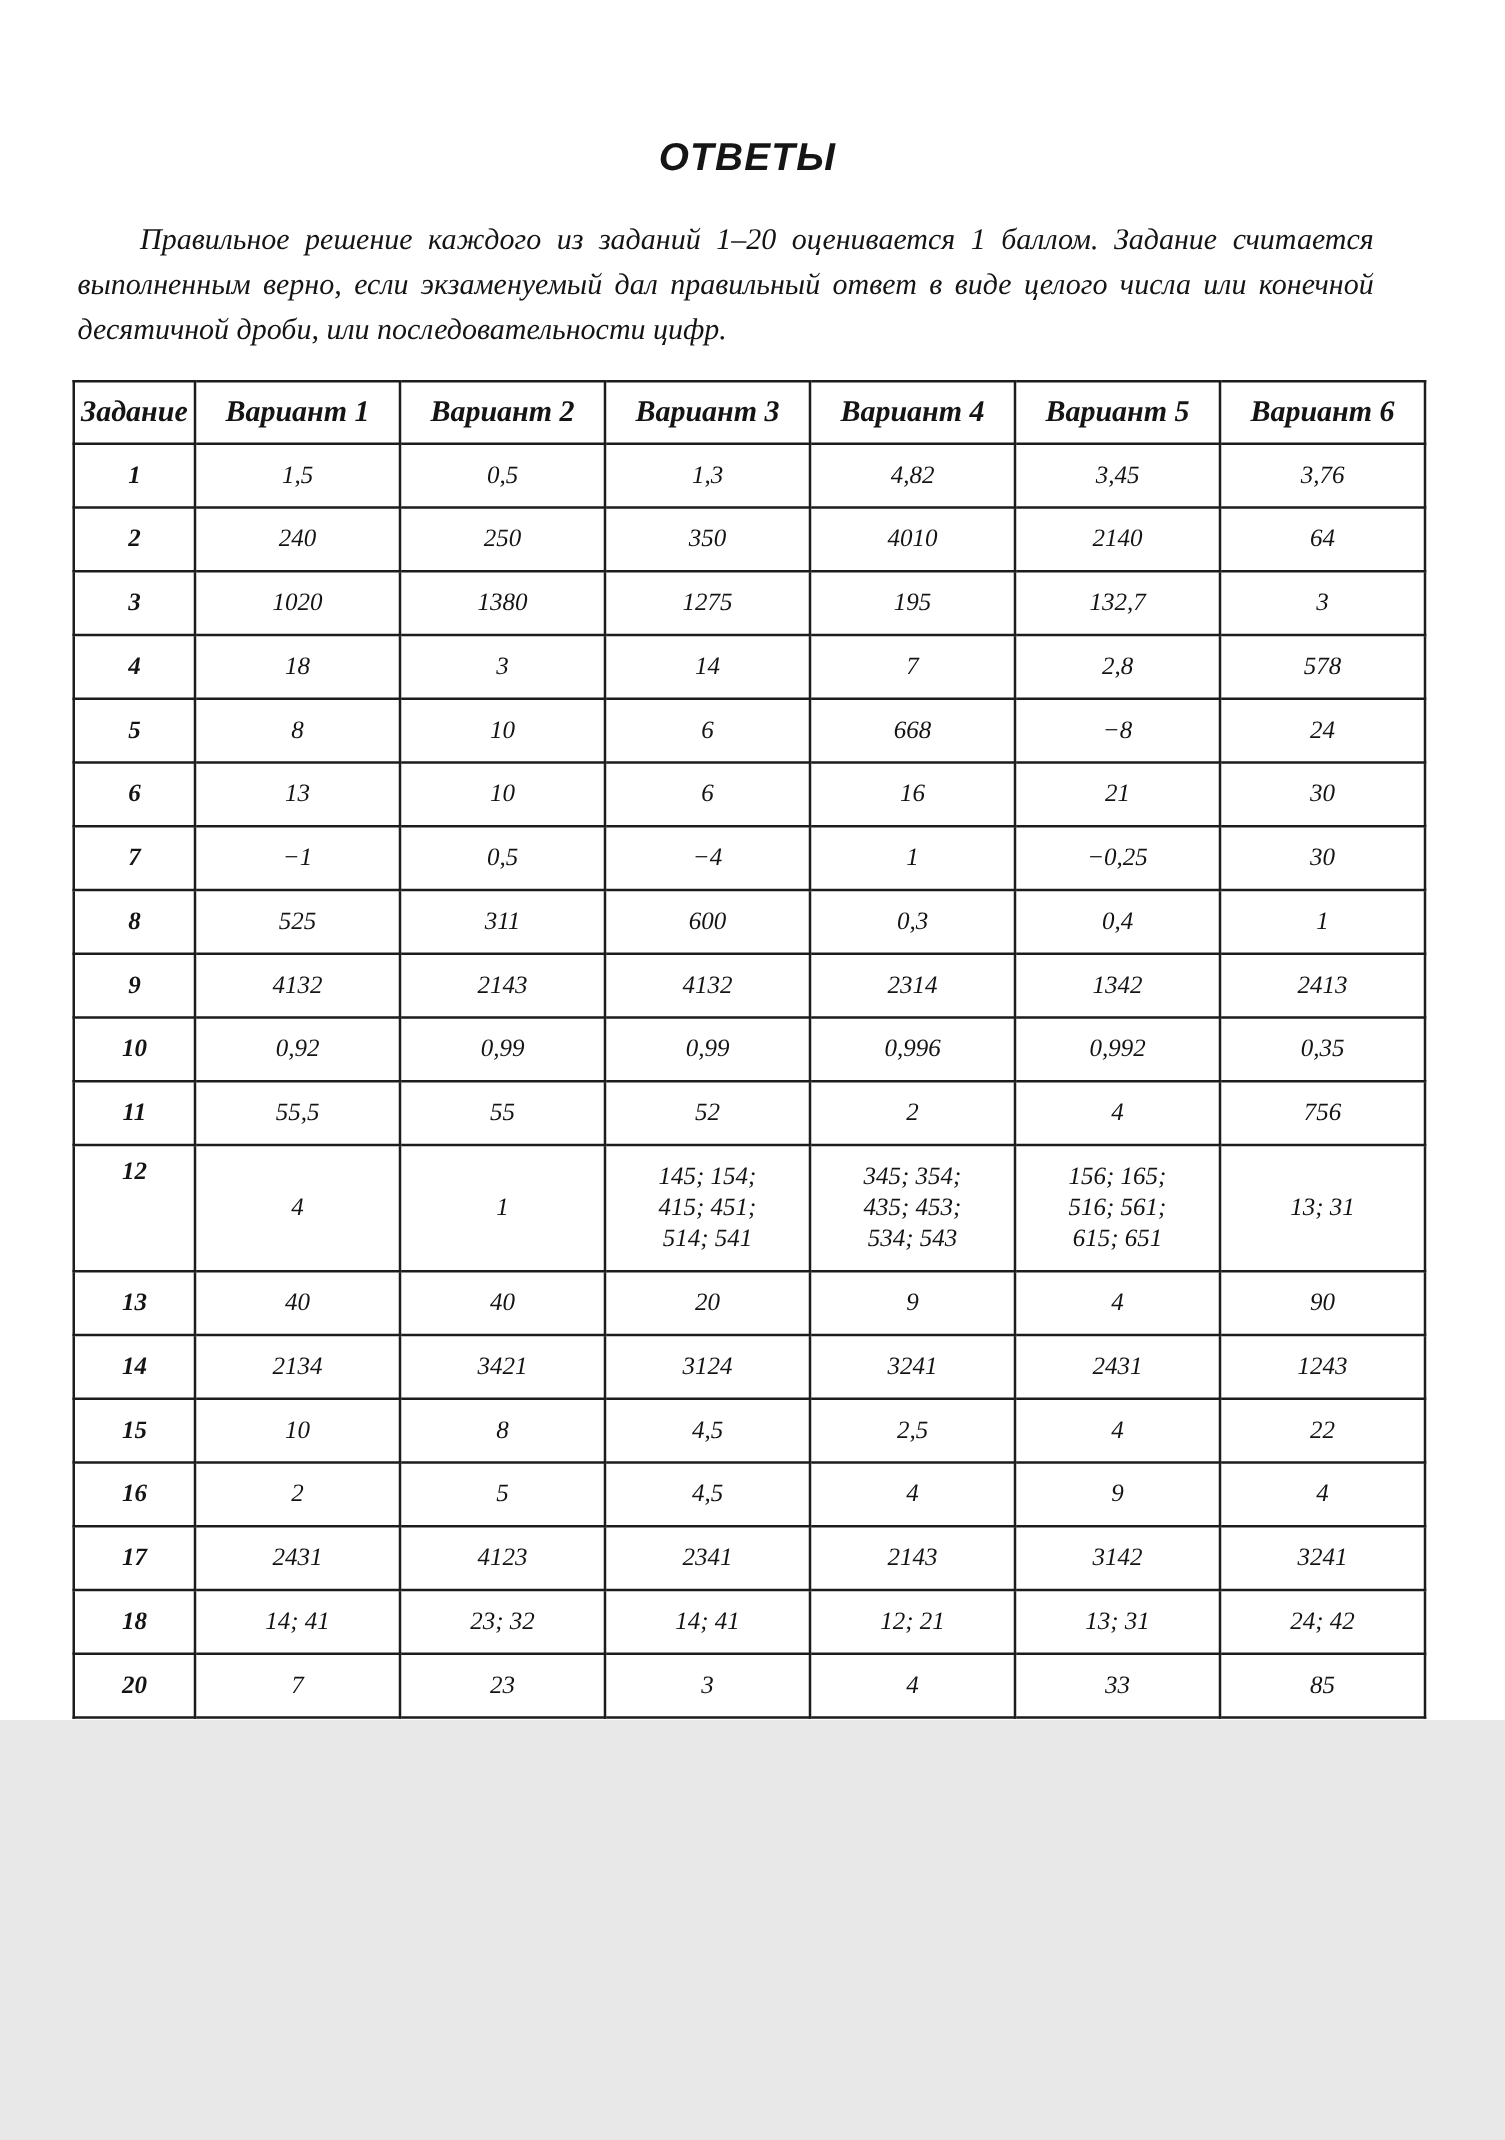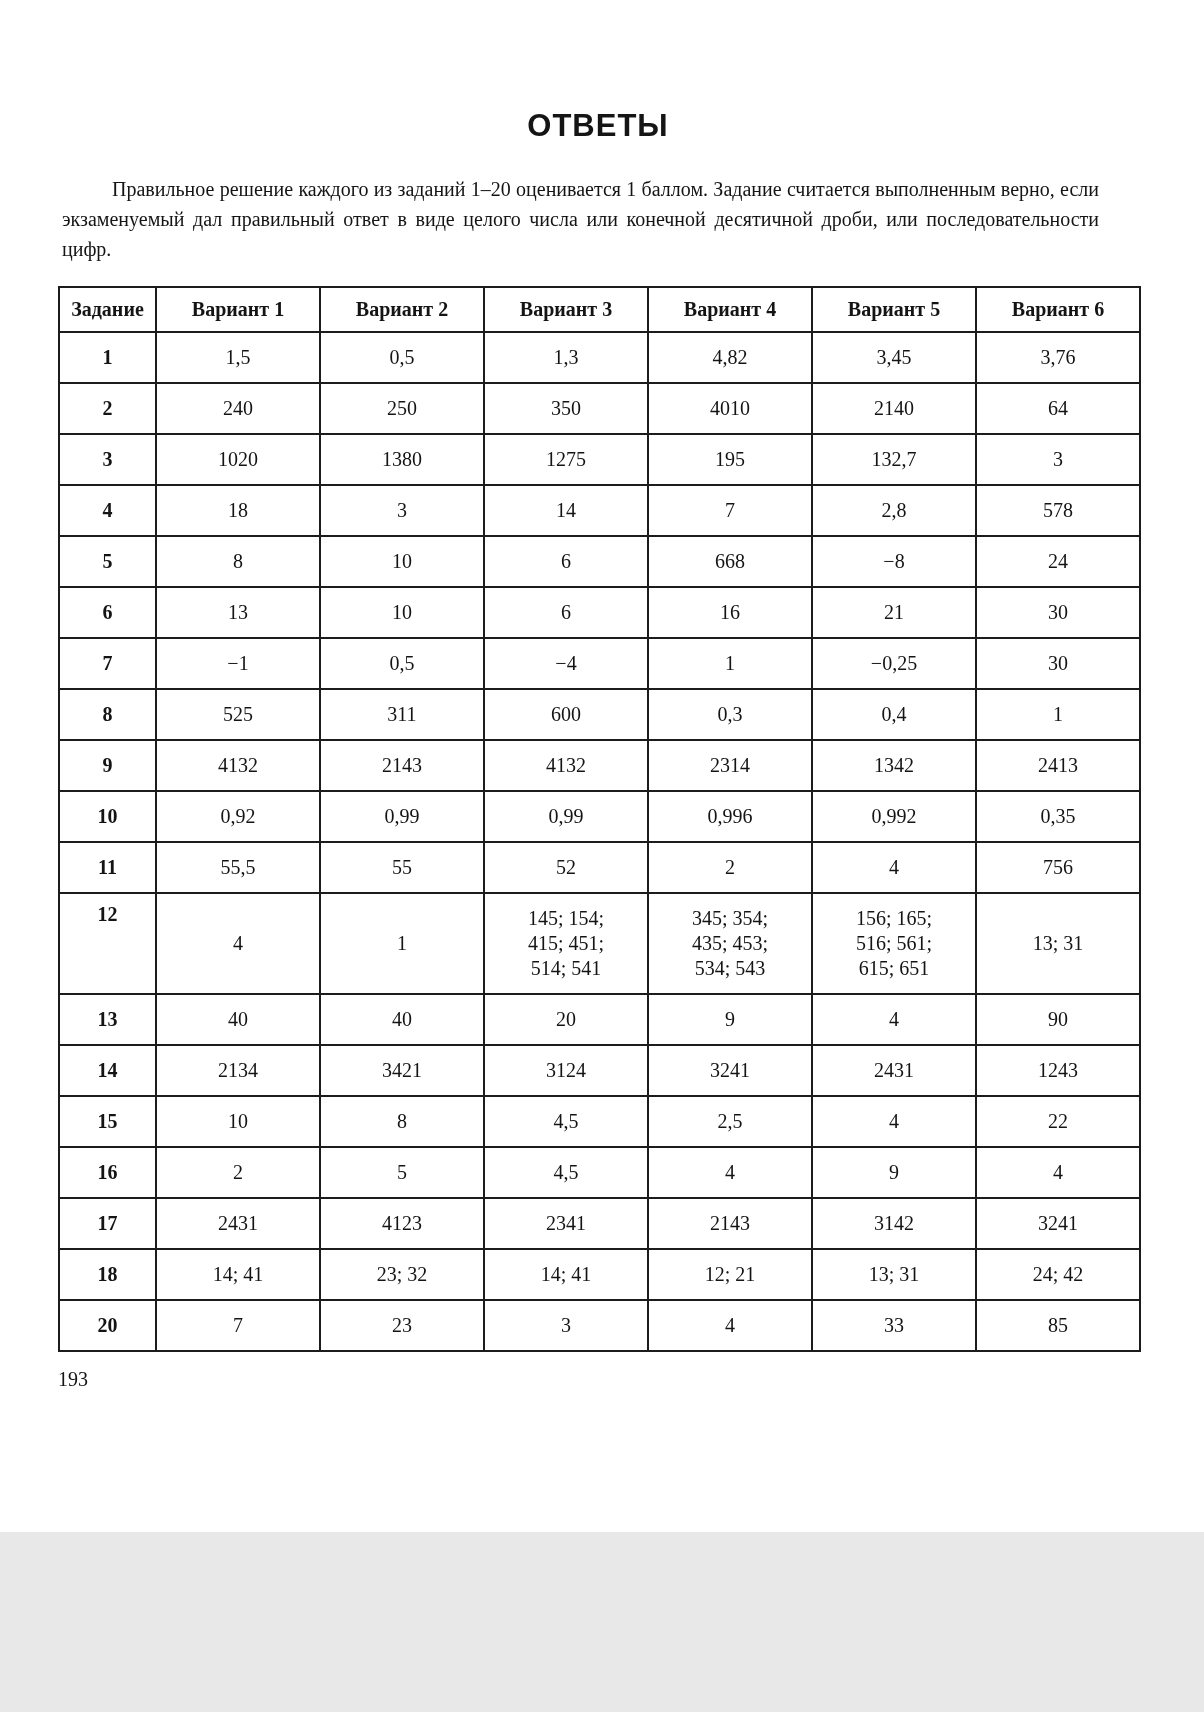--- a/index.html
+++ b/index.html
@@ -3,43 +3,44 @@
 <meta charset="utf-8">
 <style>
   html, body {
     margin: 0;
     padding: 0;
     background: #e8e8e8;
   }
   .page {
     position: relative;
     width: 1204px;
-    height: 1532px;
+    height: 1376px;
     margin: 0 auto;
     background: #ffffff;
     color: #111;
     font-family: "Liberation Serif", serif;
     overflow: hidden;
     box-sizing: border-box;
+    font-style: italic;
   }
   .title {
     margin: 0;
     padding-top: 108px;
     width: 1080px;
     margin-left: 58px;
     text-align: center;
     font-family: "Liberation Sans", sans-serif;
     font-weight: bold;
     font-size: 31px;
     letter-spacing: 1px;
     color: #151515;
   }
   .intro {
     margin: 30px 105px 0 62px;
-    font-size: 20px;
+    font-size: 24px;
     line-height: 1.5;
     text-align: justify;
     text-indent: 50px;
     color: #141414;
   }
   table.answers {
     margin-left: 58px;
     margin-top: 22px;
     border-collapse: collapse;
     table-layout: fixed;
@@ -52,21 +53,21 @@
     border: 2px solid #1c1c1c;
     text-align: center;
     vertical-align: middle;
     padding: 12px 4px;
     white-space: pre-line;
     line-height: 1.25;
     box-sizing: border-box;
   }
   table.answers thead th {
     font-weight: bold;
-    font-size: 20px;
+    font-size: 24px;
     padding: 9px 2px;
     text-align: center;
   }
   table.answers tbody th {
     font-weight: bold;
     font-size: 20px;
   }
   table.answers tbody tr.tall th {
     vertical-align: top;
     padding-top: 8px;

